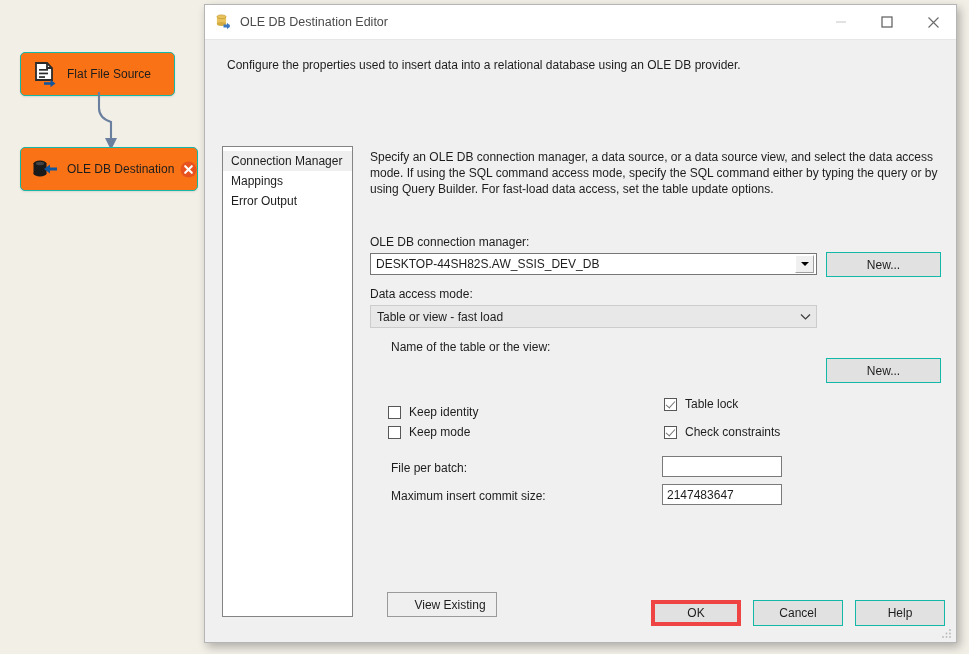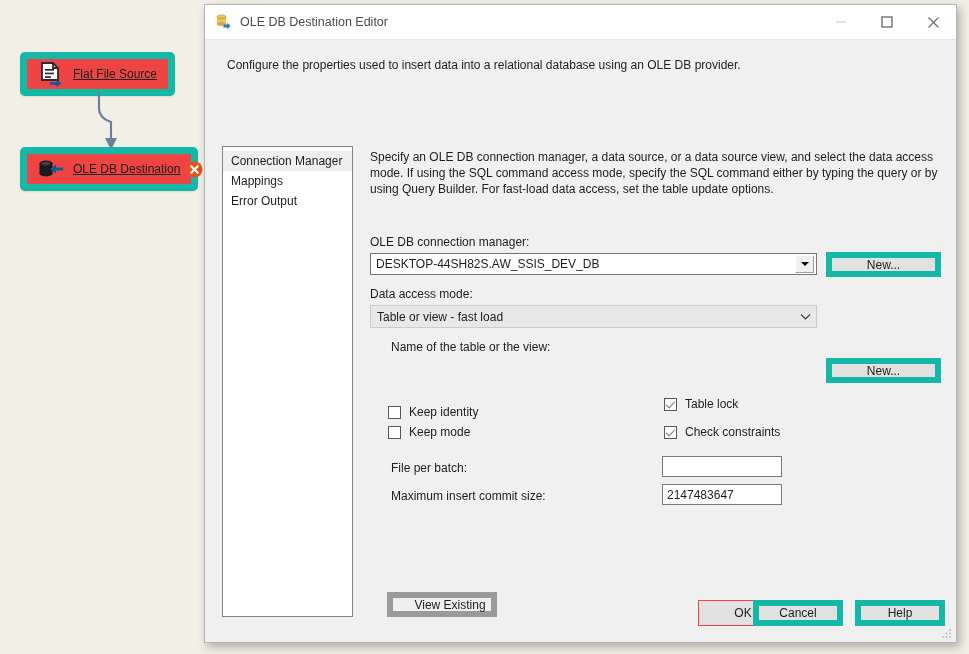--- a/index.html
+++ b/index.html
@@ -19,29 +19,28 @@
 
   
   #ssis-canvas {
     position: absolute;
     left: 0; top: 0;
     width: 969px; height: 654px;
     background: #f2efe7;
   }
   .ssis-node {
     position: absolute;
-    background: #ef4444;
-    border: 7px solid #14b8a6;
+    background: #f97316;
+    border: 1px solid #14b8a6;
     border-radius: 5px;
     box-shadow: 0 1px 2px rgba(0,0,0,0.10);
     display: flex;
     align-items: center;
     padding: 0 10px;
     box-sizing: border-box;
-    text-decoration: underline;
   }
   #node-flat-file {
     left: 20px; top: 52px;
     width: 155px; height: 44px;
   }
   #node-oledb-dest {
     left: 20px; top: 147px;
     width: 178px; height: 44px;
   }
   .node-icon {
@@ -244,33 +243,32 @@
     width: 17px; height: 15px;
     flex: 0 0 17px;
     margin-left: 5px;
     margin-right: 6px;
   }
 
   
   .btn {
     position: absolute;
     background: #e1e1e1;
-    border: 6px solid #14b8a6;
+    border: 1px solid #14b8a6;
     box-sizing: border-box;
     font-size: 12px;
     color: #1d1d1d;
     display: flex;
     align-items: center;
     justify-content: center;
     font-family: "Liberation Sans", sans-serif;
   }
   .btn.focused {
-    border: 1px solid #ef4444;
+    border: 4px solid #ef4444;
     background: #e1e1e1;
-    margin-left: 47px;
   }
 
   
   .cbrow {
     position: absolute;
     display: flex;
     align-items: center;
   }
   .cbox {
     width: 13px; height: 13px;

